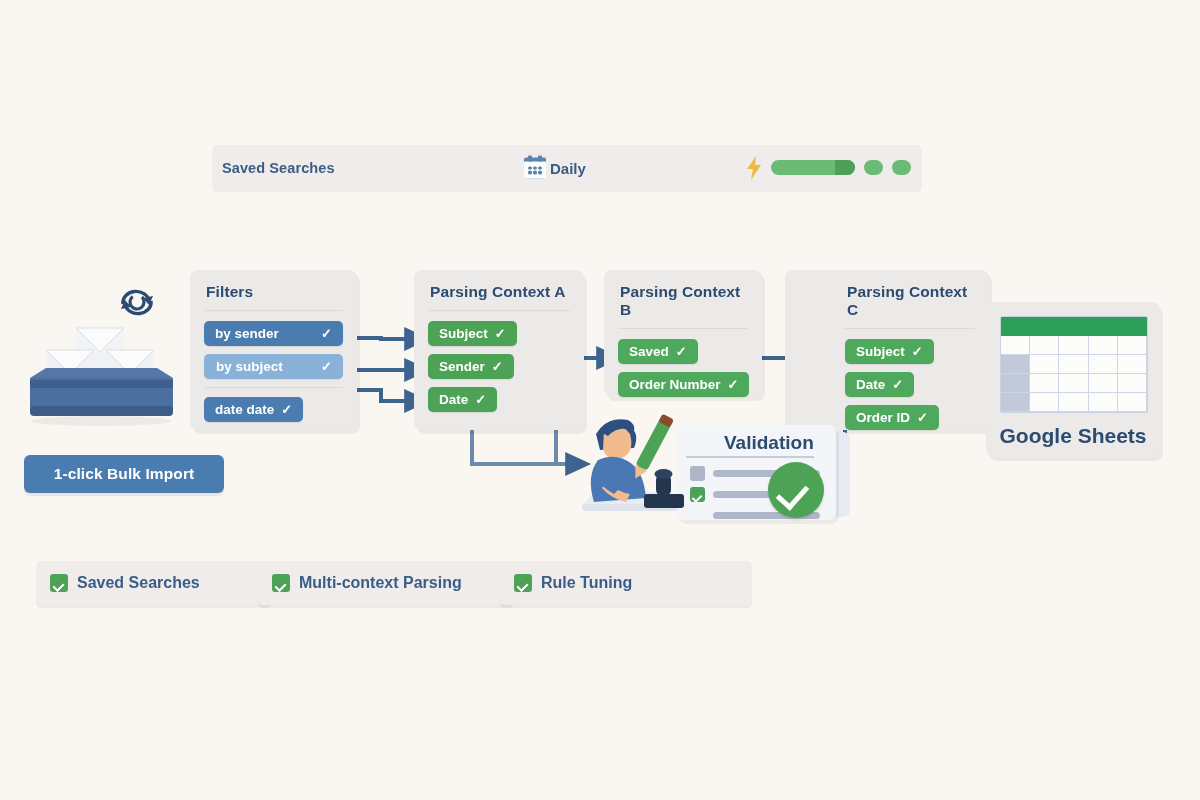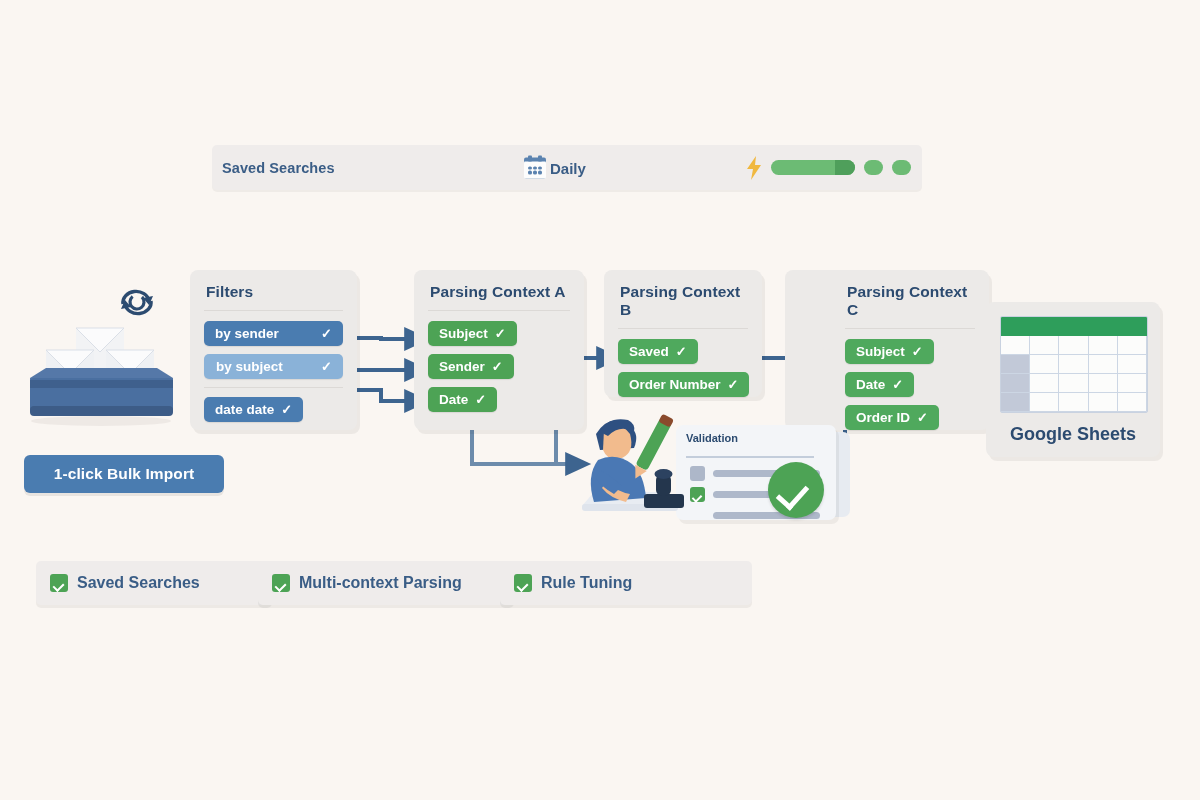--- a/index.html
+++ b/index.html
@@ -97,21 +97,21 @@
     border:1px solid #c9d2e0; border-radius:2px; overflow:hidden;
   }
   .sheet .s-head { height:19px; background:#2e9e5b; }
   .sheet .s-body { display:grid; grid-template-columns:repeat(5,1fr); }
   .sheet .s-body i {
     display:block; height:19px; border-right:1px solid #ccd6e4; border-bottom:1px solid #ccd6e4;
     background:#fcfcfb; box-sizing:border-box;
   }
   .sheet .s-body i.hl { background:#c2c9d8; }
   .sheet-label {
-    text-align:center; font-size:18px; font-weight:700; color:#2c4b70; padding:11px 0 0 0;
+    text-align:center; font-size:21px; font-weight:700; color:#2c4b70; padding:11px 0 0 0;
   }
 
   
   .inbox { position:absolute; left:24px; top:320px; width:155px; height:115px; }
   .refresh { position:absolute; left:113px; top:282px; width:48px; height:40px; }
   .bulk-btn {
     position:absolute; left:24px; top:455px; width:200px; height:38px;
     background:#4a7cb0; border-radius:6px; color:#fff;
     display:flex; align-items:center; justify-content:center;
     font-size:15.5px; font-weight:700; letter-spacing:.1px;
@@ -121,21 +121,21 @@
   
   .vcard {
     position:absolute; left:676px; top:425px; width:160px; height:95px;
     background:#f3f5f8; border-radius:7px; box-shadow:3px 4px 0 rgba(0,0,0,0.05);
   }
   .vcard-back {
     position:absolute; left:700px; top:432px; width:150px; height:85px;
     background:#e7ebf1; border-radius:7px;
   }
   .vtitle {
-    position:absolute; left:686px; top:432px; font-size:11px; font-weight:700; color:#2c4b70;
+    position:absolute; left:724px; top:432px; font-size:19px; font-weight:700; color:#2c4b70;
   }
   .vtitle-rule { position:absolute; left:686px; top:456px; width:128px; height:1.5px; background:#c3cddb; }
   .vrows { position:absolute; left:690px; top:466px; width:130px; }
   .vrow { display:flex; align-items:center; gap:8px; margin-bottom:6px; }
   .vbox { width:15px; height:15px; border-radius:3px; background:#adb7c9; flex:0 0 auto; }
   .vbox.done { background:#4da355; position:relative; }
   .vbox.done::after{
     content:""; position:absolute; left:3.5px; top:6px; width:4px; height:7px;
     border:solid #fff; border-width:0 2px 2px 0; transform:rotate(45deg);
   }

